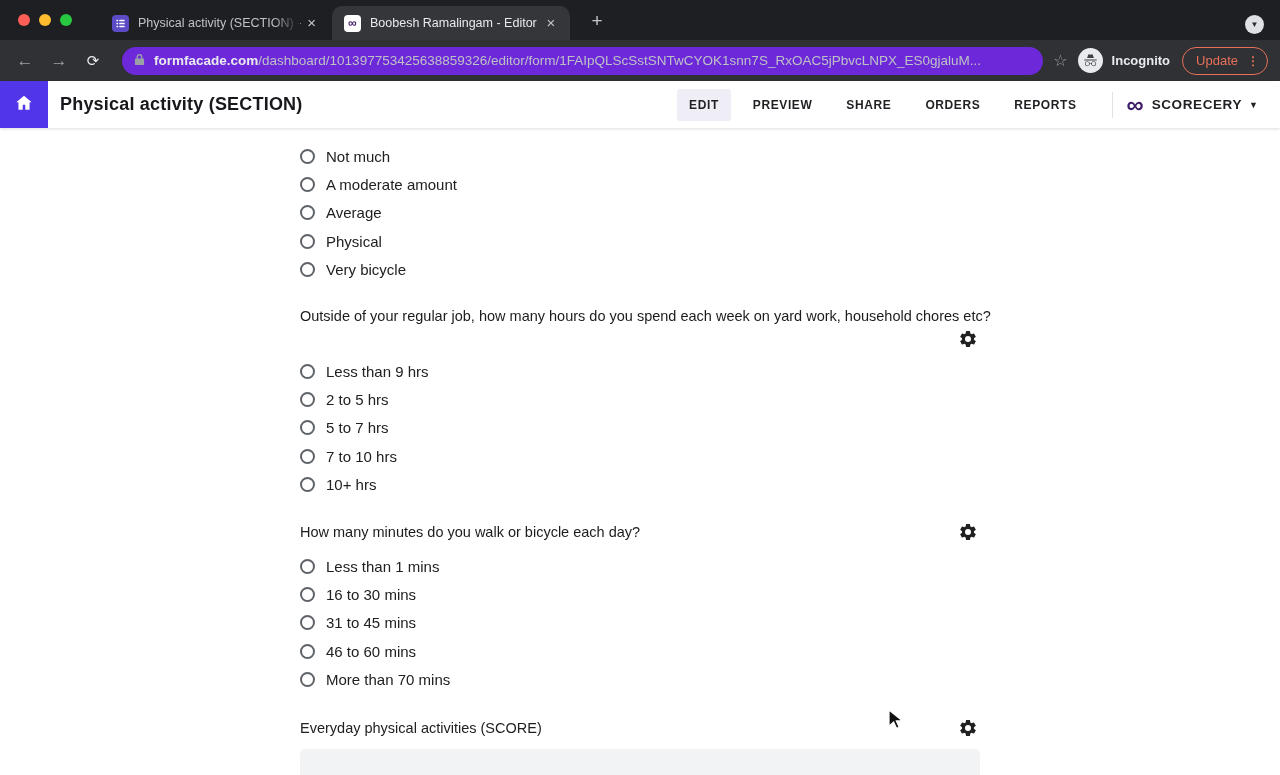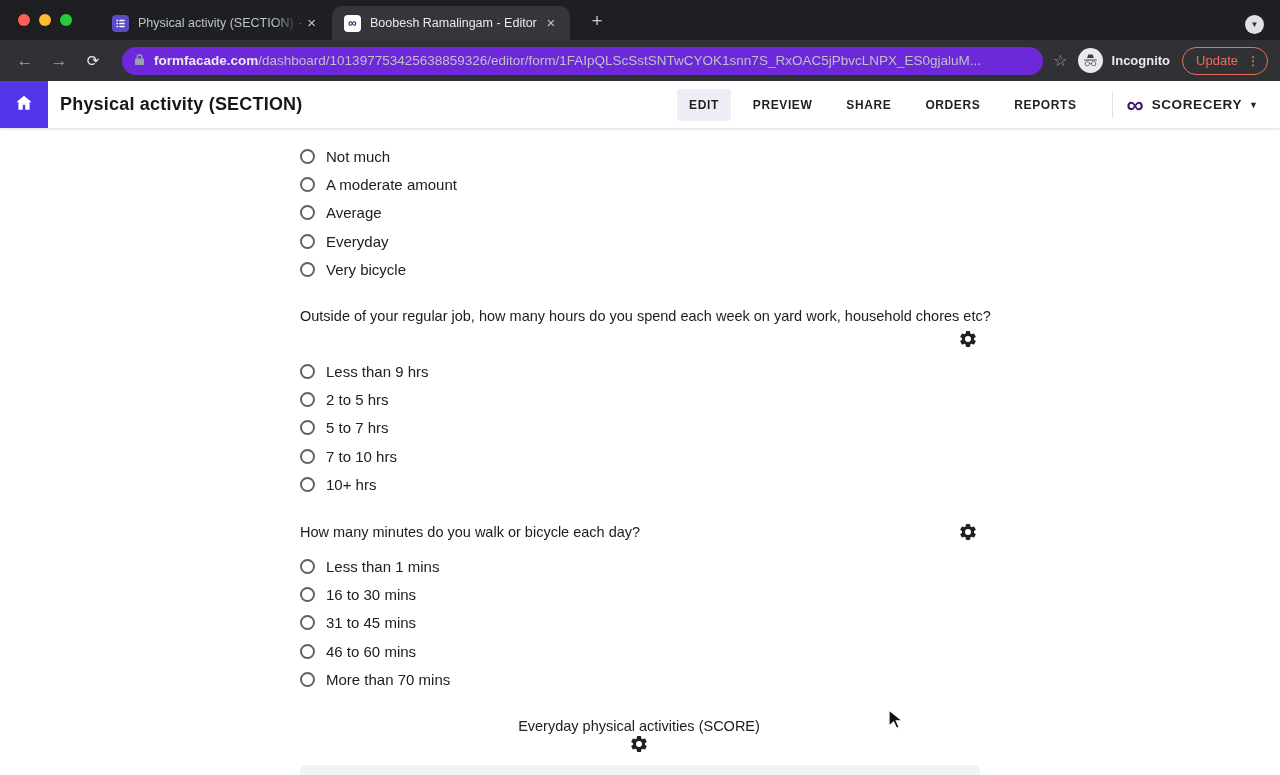--- a/index.html
+++ b/index.html
@@ -70,21 +70,21 @@
   .content { width:680px; margin-left:300px; padding-top:6px; color:#212121; }
   .opt-row { height:28.4px; display:flex; align-items:center; }
   .radio { width:15px; height:15px; border:2px solid #5f6368; border-radius:50%; flex:0 0 auto;
     margin-right:11px; background:#fff; }
   .opt-label { font-size:15px; }
   .question { font-size:14.5px; color:#1c1c1c; white-space:nowrap; }
   .q-block1 { margin-top:24px; }
   .gear-row { display:flex; justify-content:flex-end; margin:5px 2px 6px 0; }
   .q-row { display:flex; align-items:center; justify-content:space-between; margin:23px 2px 10px 0; }
   .group { margin-top:8px; }
-  .score-row { display:flex; align-items:center; justify-content:space-between; margin:24px 2px 0 0;flex-direction:column; }
+  .score-row { display:flex; align-items:center; justify-content:space-between; margin:24px 2px 0 0; }
   .score-label { font-size:14.5px; }
   .score-input { margin-top:11px; width:680px; height:41px; background:#f1f3f5; border-radius:5px; border:none; }
   .gear { width:20px; height:20px; }
 
   .cursor { position:absolute; left:888px; top:709px; z-index:9; }
 </style>
 </head>
 <body>
 
 <div class="tabstrip">
@@ -191,21 +191,21 @@
     <div class="opt-row">
         <span class="radio"></span>
         <span class="opt-label">A moderate amount</span>
       </div>
     <div class="opt-row">
         <span class="radio"></span>
         <span class="opt-label">Average</span>
       </div>
     <div class="opt-row">
         <span class="radio"></span>
-        <span class="opt-label">Everyday</span>
+        <span class="opt-label">Physical</span>
       </div>
     <div class="opt-row">
         <span class="radio"></span>
         <span class="opt-label">Very bicycle</span>
       </div>
   </div>
 
   
   <div class="q-block1">
     <div class="question">Outside of your regular job, how many hours do you spend each week on yard work, household chores etc?</div>

